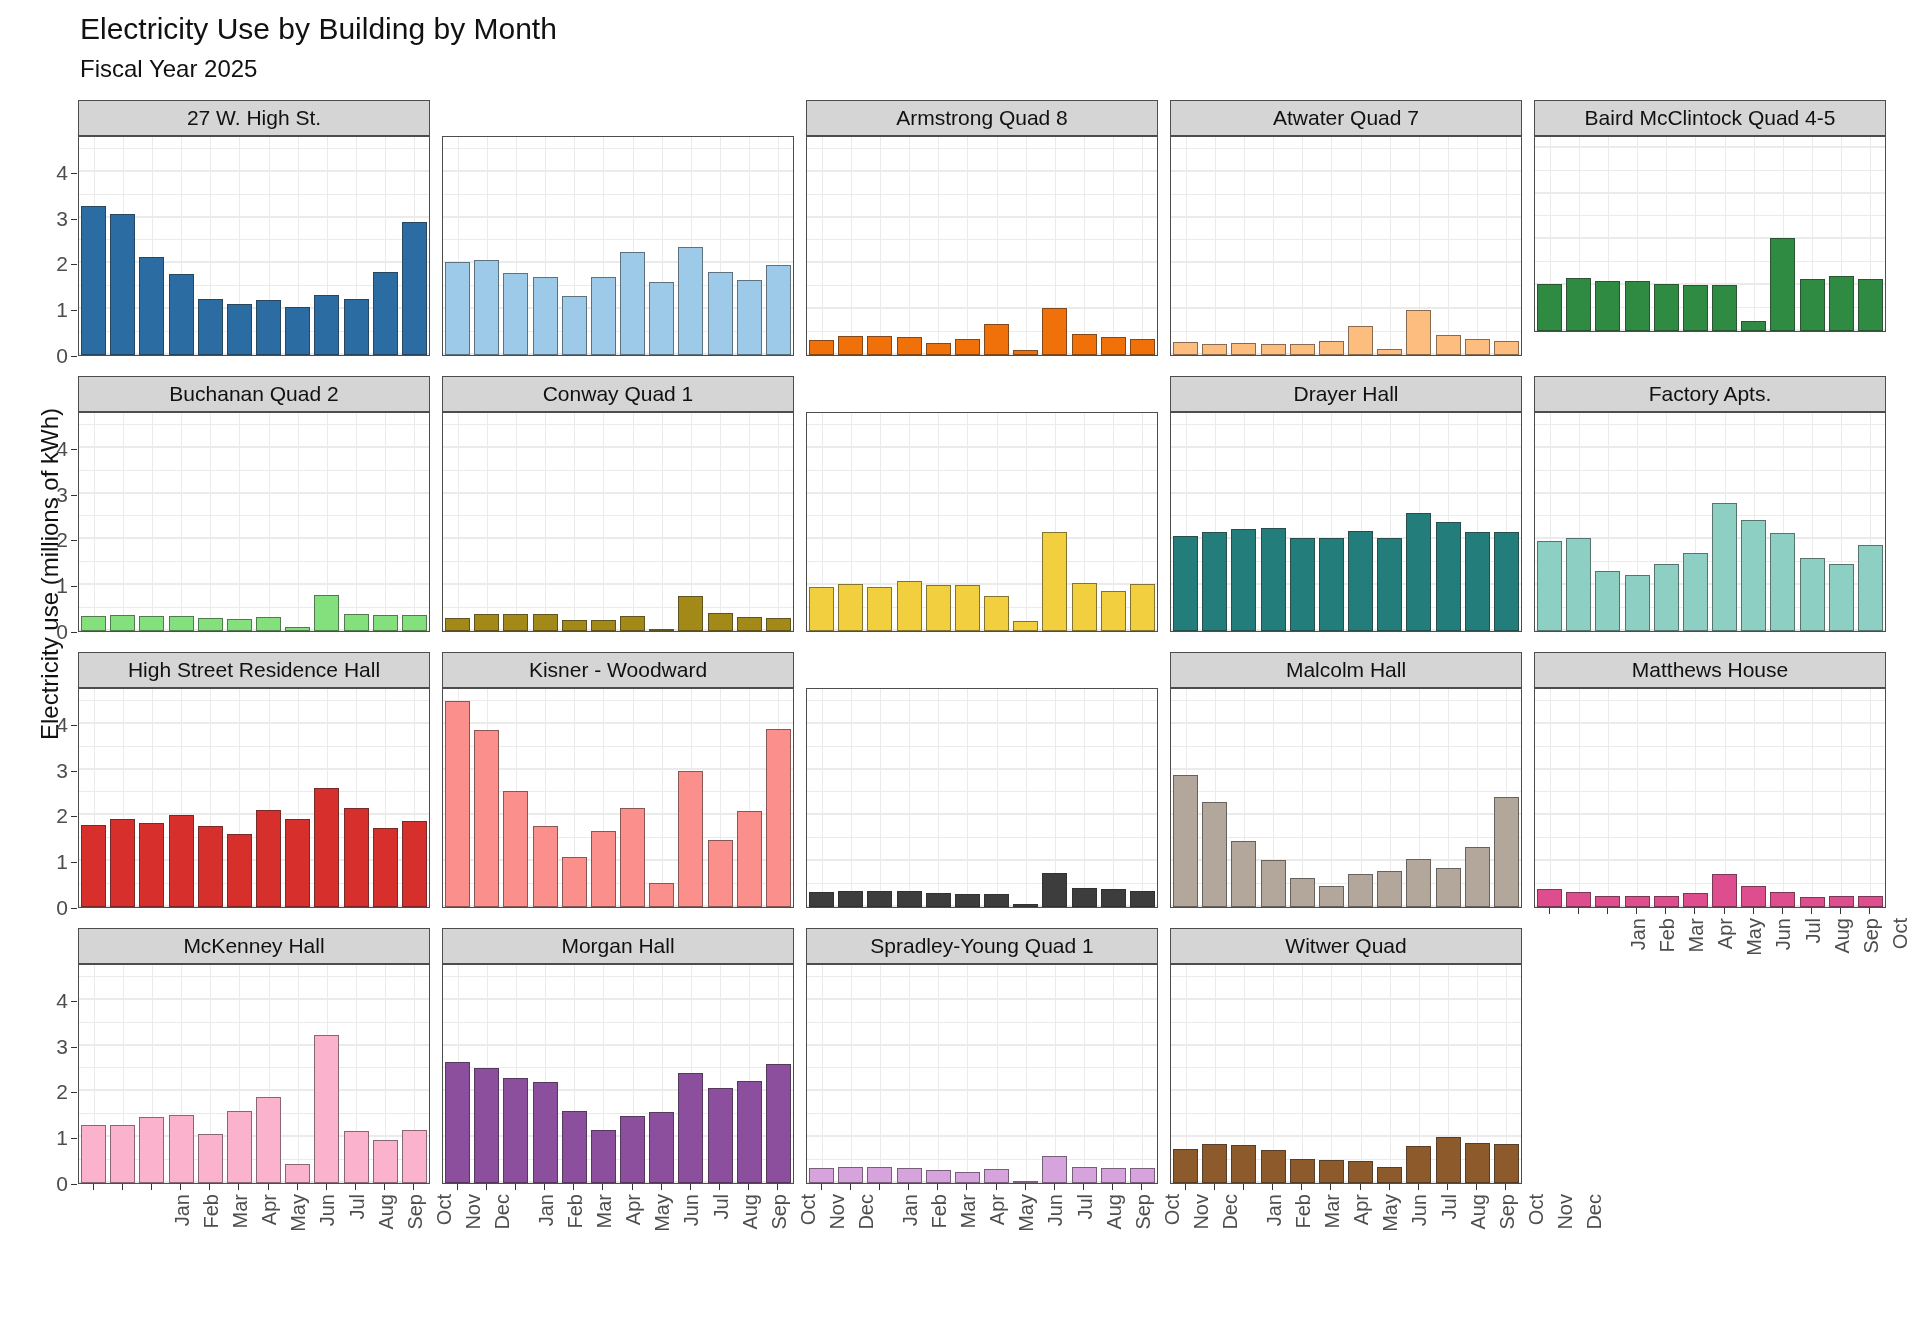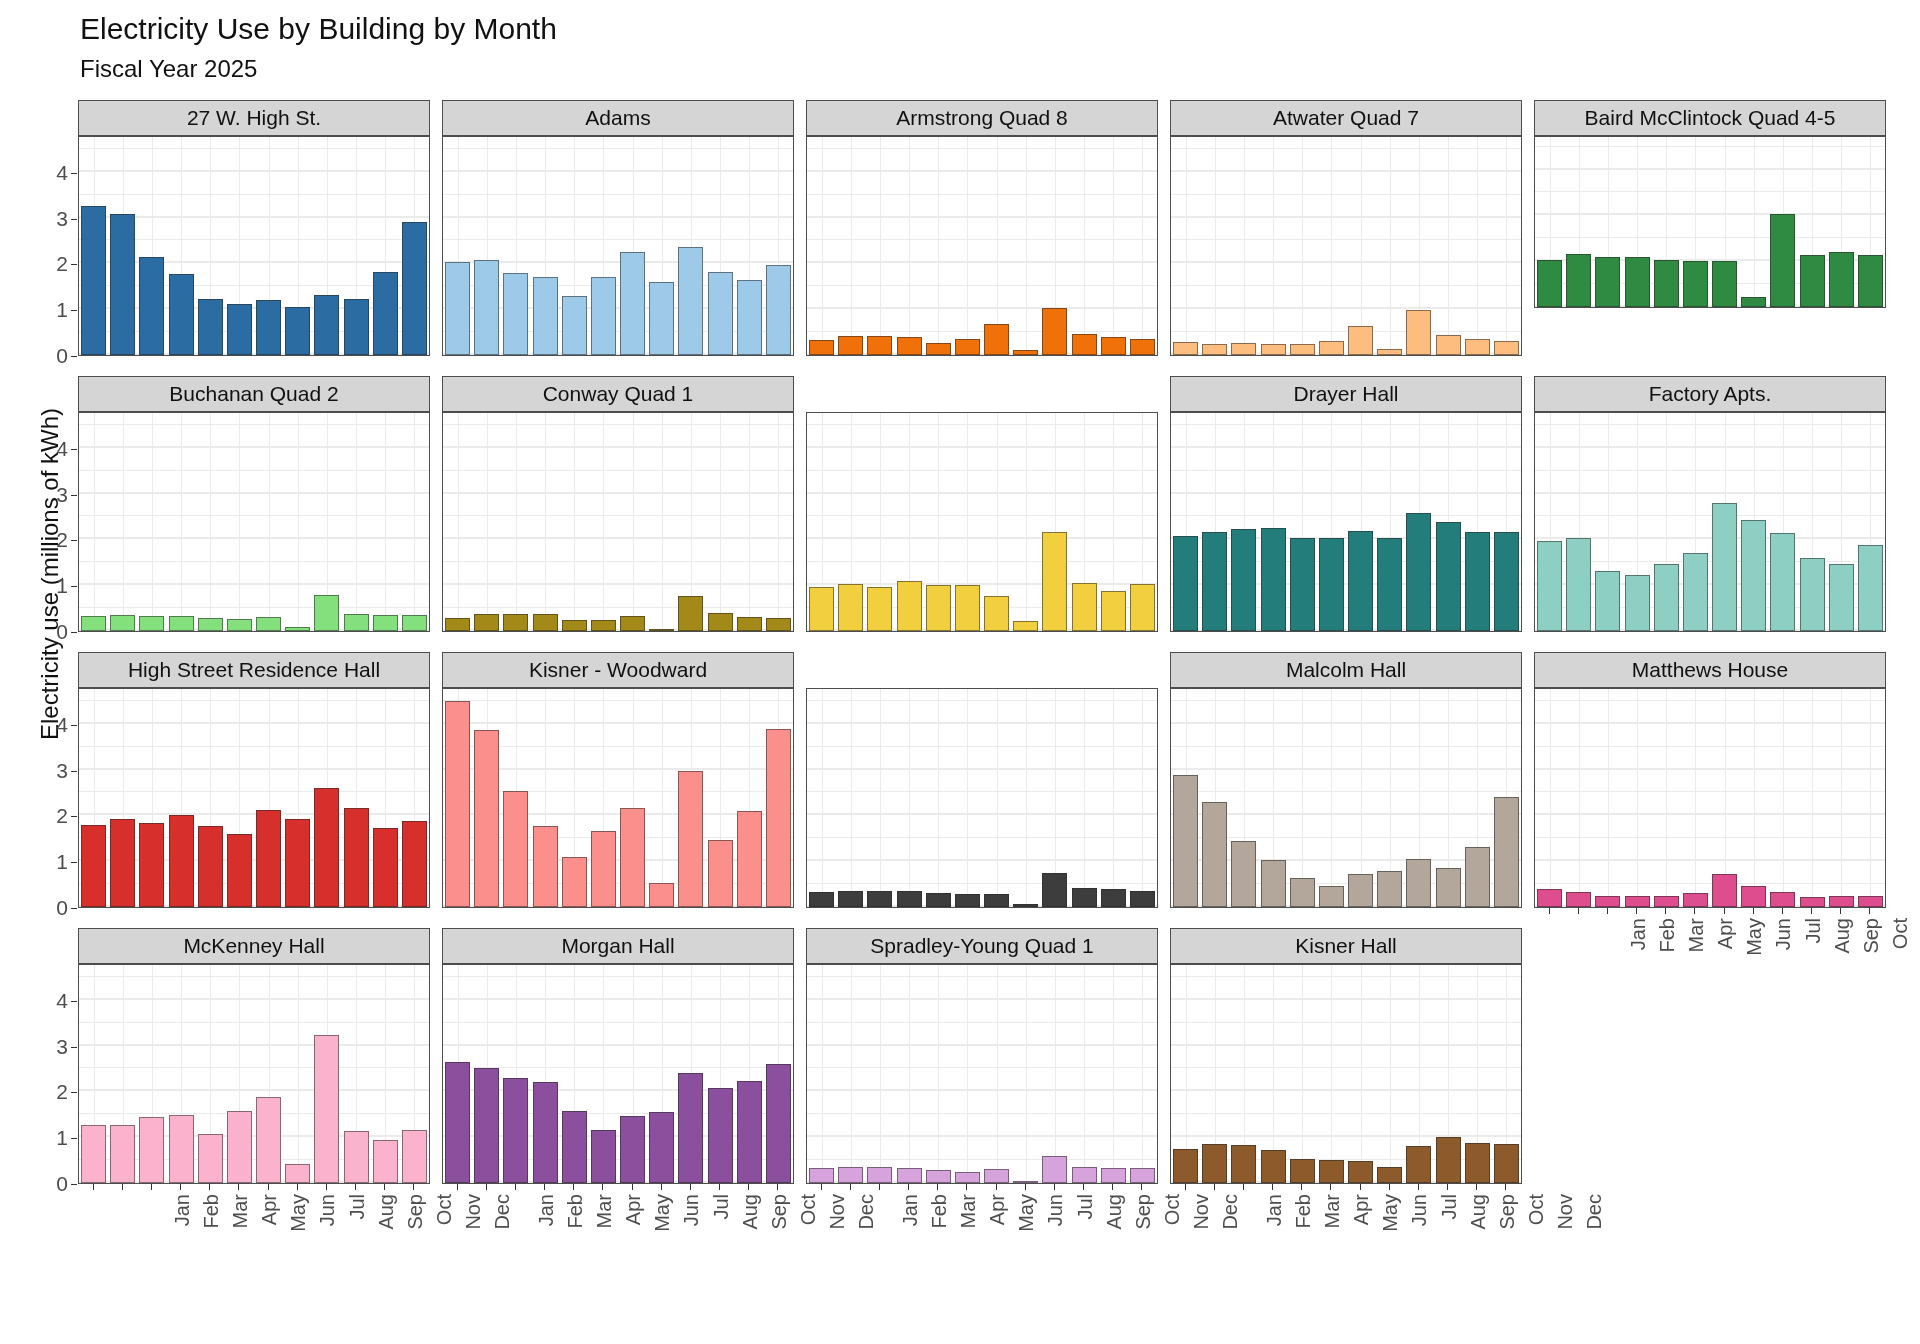--- a/index.html
+++ b/index.html
@@ -187,21 +187,20 @@
       <div class="ytickmark" style="position: absolute; left: -7px; top: 256px;"></div>
       <div class="ytick" style="right: 0px; left: -42px; width: 32px; top: 210.167px;">1</div>
       <div class="ytickmark" style="position: absolute; left: -7px; top: 210.167px;"></div>
       <div class="ytick" style="right: 0px; left: -42px; width: 32px; top: 164.333px;">2</div>
       <div class="ytickmark" style="position: absolute; left: -7px; top: 164.333px;"></div>
       <div class="ytick" style="right: 0px; left: -42px; width: 32px; top: 118.5px;">3</div>
       <div class="ytickmark" style="position: absolute; left: -7px; top: 118.5px;"></div>
       <div class="ytick" style="right: 0px; left: -42px; width: 32px; top: 72.6667px;">4</div>
       <div class="ytickmark" style="position: absolute; left: -7px; top: 72.6667px;"></div>
       <div class="panel" style="left: 364px; top: 0px; width: 352px; height: 256px;">
-        <div class="strip">Adams</div>
         <div class="plotarea">
           <div class="gridline-major" style="bottom: 0px;"></div>
           <div class="gridline-major" style="bottom: 45.8333px;"></div>
           <div class="gridline-major" style="bottom: 91.6667px;"></div>
           <div class="gridline-major" style="bottom: 137.5px;"></div>
           <div class="gridline-major" style="bottom: 183.333px;"></div>
           <div class="gridline-minor" style="bottom: 22.9167px;"></div>
           <div class="gridline-minor" style="bottom: 68.75px;"></div>
           <div class="gridline-minor" style="bottom: 114.583px;"></div>
           <div class="gridline-minor" style="bottom: 160.417px;"></div>
@@ -303,21 +302,21 @@
           <div class="bar" title="May: 0.24" style="left: 118.708px; width: 25.0833px; height: 11px; background: rgb(252, 189, 126);"></div>
           <div class="bar" title="Jun: 0.3" style="left: 147.875px; width: 25.0833px; height: 13.75px; background: rgb(252, 189, 126);"></div>
           <div class="bar" title="Jul: 0.63" style="left: 177.042px; width: 25.0833px; height: 28.875px; background: rgb(252, 189, 126);"></div>
           <div class="bar" title="Aug: 0.13" style="left: 206.208px; width: 25.0833px; height: 5.95833px; background: rgb(252, 189, 126);"></div>
           <div class="bar" title="Sep: 0.99" style="left: 235.375px; width: 25.0833px; height: 45.375px; background: rgb(252, 189, 126);"></div>
           <div class="bar" title="Oct: 0.44" style="left: 264.542px; width: 25.0833px; height: 20.1667px; background: rgb(252, 189, 126);"></div>
           <div class="bar" title="Nov: 0.36" style="left: 293.708px; width: 25.0833px; height: 16.5px; background: rgb(252, 189, 126);"></div>
           <div class="bar" title="Dec: 0.3" style="left: 322.875px; width: 25.0833px; height: 13.75px; background: rgb(252, 189, 126);"></div>
         </div>
       </div>
-      <div class="panel" style="left: 1456px; top: 0px; width: 352px; height: 208px;">
+      <div class="panel" style="left: 1456px; top: 0px; width: 352px; height: 232px;">
         <div class="strip">Baird McClintock Quad 4-5</div>
         <div class="plotarea">
           <div class="gridline-major" style="bottom: 0px;"></div>
           <div class="gridline-major" style="bottom: 45.8333px;"></div>
           <div class="gridline-major" style="bottom: 91.6667px;"></div>
           <div class="gridline-major" style="bottom: 137.5px;"></div>
           <div class="gridline-major" style="bottom: 183.333px;"></div>
           <div class="gridline-minor" style="bottom: 22.9167px;"></div>
           <div class="gridline-minor" style="bottom: 68.75px;"></div>
           <div class="gridline-minor" style="bottom: 114.583px;"></div>
@@ -878,21 +877,21 @@
           <div class="bar" title="Jun: 0.24" style="left: 147.875px; width: 25.0833px; height: 11px; background: rgb(215, 163, 220);"></div>
           <div class="bar" title="Jul: 0.31" style="left: 177.042px; width: 25.0833px; height: 14.2083px; background: rgb(215, 163, 220);"></div>
           <div class="bar" title="Aug: 0.05" style="left: 206.208px; width: 25.0833px; height: 2.29167px; background: rgb(215, 163, 220);"></div>
           <div class="bar" title="Sep: 0.59" style="left: 235.375px; width: 25.0833px; height: 27.0417px; background: rgb(215, 163, 220);"></div>
           <div class="bar" title="Oct: 0.34" style="left: 264.542px; width: 25.0833px; height: 15.5833px; background: rgb(215, 163, 220);"></div>
           <div class="bar" title="Nov: 0.32" style="left: 293.708px; width: 25.0833px; height: 14.6667px; background: rgb(215, 163, 220);"></div>
           <div class="bar" title="Dec: 0.32" style="left: 322.875px; width: 25.0833px; height: 14.6667px; background: rgb(215, 163, 220);"></div>
         </div>
       </div>
       <div class="panel" style="left: 1092px; top: 828px; width: 352px; height: 256px;">
-        <div class="strip">Kisner Hall</div>
+        <div class="strip">Witwer Quad</div>
         <div class="plotarea">
           <div class="gridline-major" style="bottom: 0px;"></div>
           <div class="gridline-major" style="bottom: 45.8333px;"></div>
           <div class="gridline-major" style="bottom: 91.6667px;"></div>
           <div class="gridline-major" style="bottom: 137.5px;"></div>
           <div class="gridline-major" style="bottom: 183.333px;"></div>
           <div class="gridline-minor" style="bottom: 22.9167px;"></div>
           <div class="gridline-minor" style="bottom: 68.75px;"></div>
           <div class="gridline-minor" style="bottom: 114.583px;"></div>
           <div class="gridline-minor" style="bottom: 160.417px;"></div>

